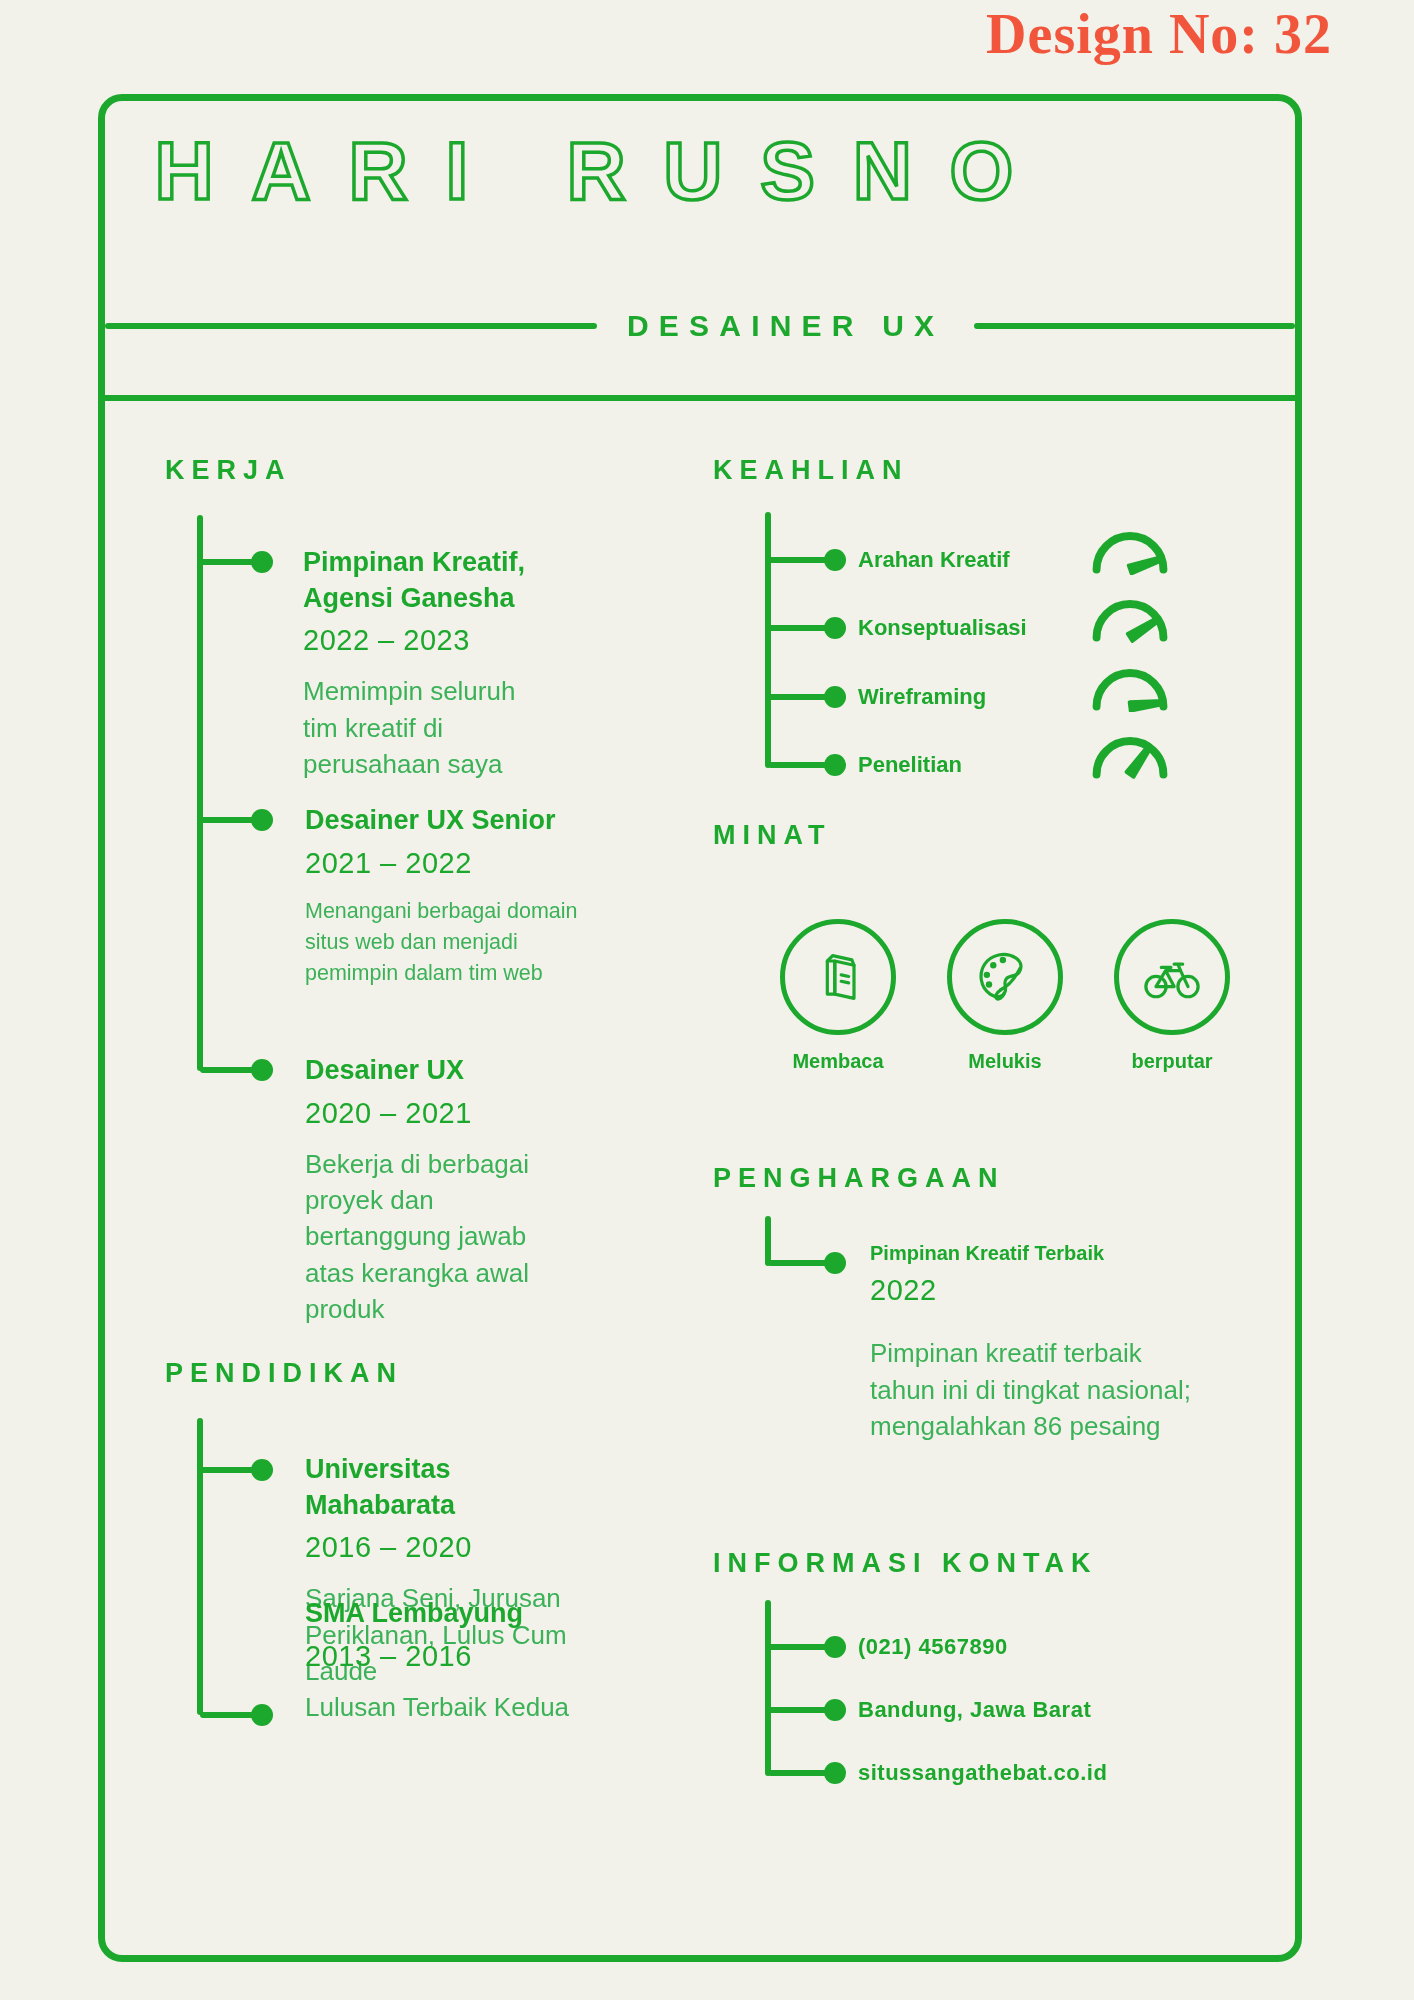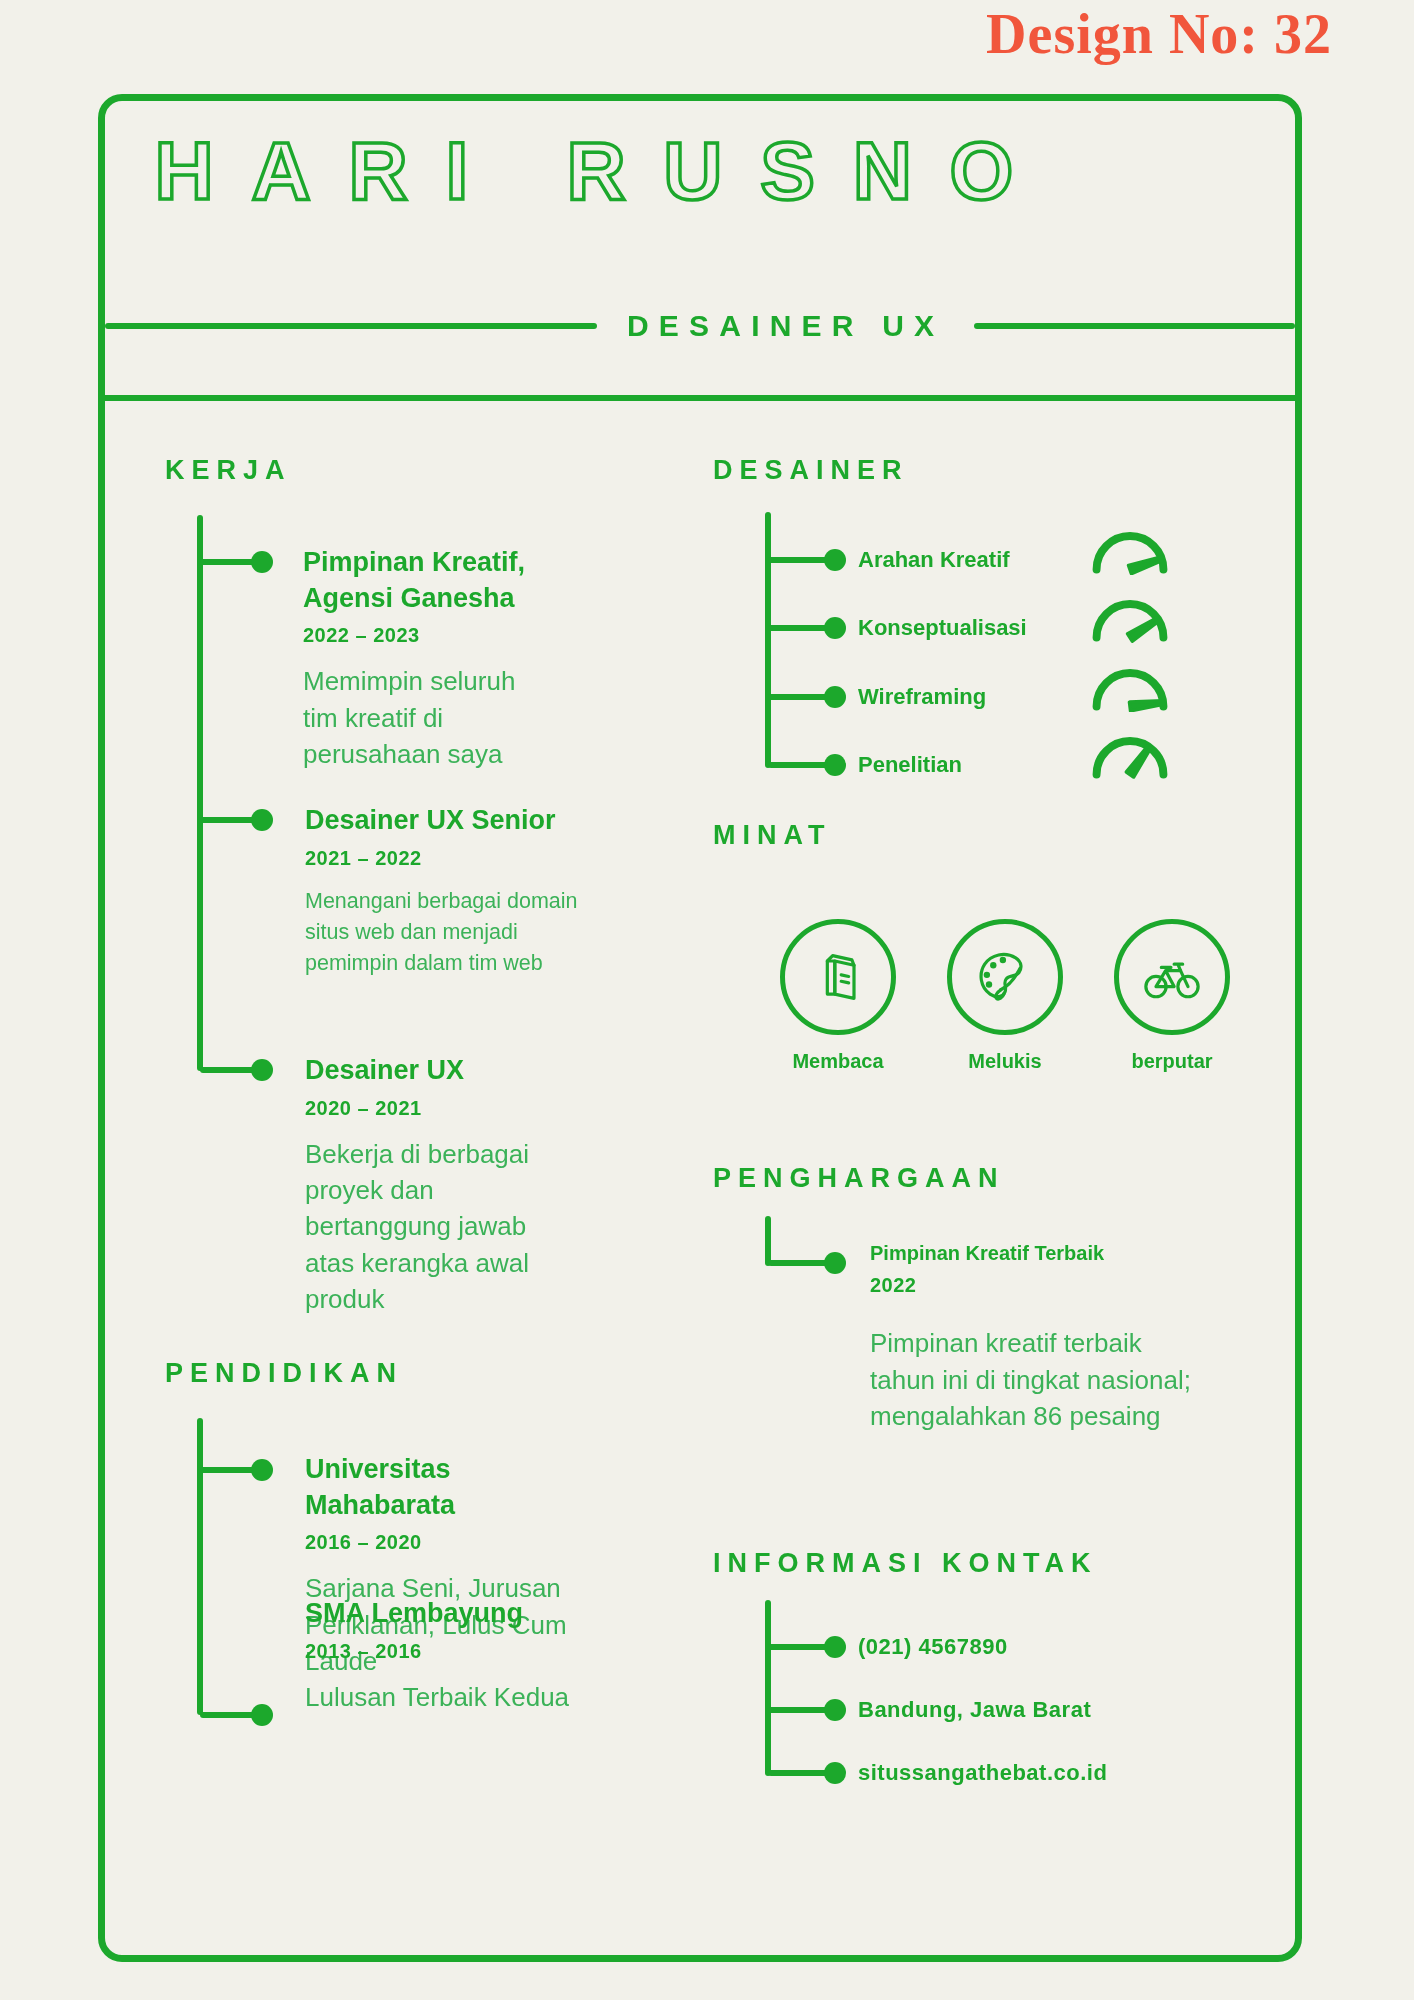--- a/index.html
+++ b/index.html
@@ -61,21 +61,21 @@
     position:absolute;font-size:27px;font-weight:800;color:var(--green);
     letter-spacing:7px;white-space:nowrap;
   }
 
   .tl-rail{position:absolute;width:6px;background:var(--green);border-radius:3px;}
   .tl-branch{position:absolute;height:6px;background:var(--green);border-radius:3px;}
   .tl-dot{position:absolute;width:22px;height:22px;border-radius:50%;background:var(--green);}
 
   .tl-entry{position:absolute;}
   .entry-title{font-size:27px;font-weight:800;line-height:1.32;color:var(--green);}
-  .entry-period{font-size:20px;font-weight:700;color:var(--green);margin-top:8px;letter-spacing:0.5px;}
+  .entry-period{font-size:29px;font-weight:400;color:var(--green);margin-top:8px;letter-spacing:0.5px;}
   .entry-desc{font-size:26px;line-height:1.4;color:var(--green-light);margin-top:16px;}
   .entry-desc.small{font-size:21.5px;line-height:1.45;}
 
   .skill-label{
     position:absolute;left:858px;font-size:22px;font-weight:800;
     color:var(--green);white-space:nowrap;line-height:30px;
   }
   .gauge{position:absolute;width:88px;height:55px;}
 
   .interest-circle{
@@ -152,21 +152,21 @@
   </div>
 
   <div class="tl-branch" style="left:200px;top:1712px;width:62px;"></div>
   <div class="tl-dot" style="left:251px;top:1704px;"></div>
   <div class="tl-entry" style="left:305px;top:1596px;width:290px;">
     <div class="entry-title">SMA Lembayung</div>
     <div class="entry-period">2013 – 2016</div>
     <div class="entry-desc" style="width:290px;">Lulusan Terbaik Kedua</div>
   </div>
 
-  <div class="section-heading" style="left:713px;top:455px;">DESAINER</div>
+  <div class="section-heading" style="left:713px;top:455px;">KEAHLIAN</div>
 
   <div class="tl-rail" style="left:765px;top:512px;height:256px;"></div>
 
   <div class="tl-branch" style="left:768px;top:557px;width:67px;"></div>
   <div class="tl-dot" style="left:824px;top:549px;"></div>
   <div class="skill-label" style="top:545px;">Arahan Kreatif</div>
   <svg class="gauge" style="left:1086px;top:520px;" viewBox="0 0 100 62">
     <path d="M12 56 A 38 38 0 0 1 88 56" fill="none" stroke="#1CA82C" stroke-width="9" stroke-linecap="round"></path>
     <g class="needle" transform="rotate(-19 50 56)">
       <path d="M50 51 L88 54 L88 58 L50 61 Z" fill="#1CA82C" stroke="#1CA82C" stroke-width="4" stroke-linejoin="round"></path>

